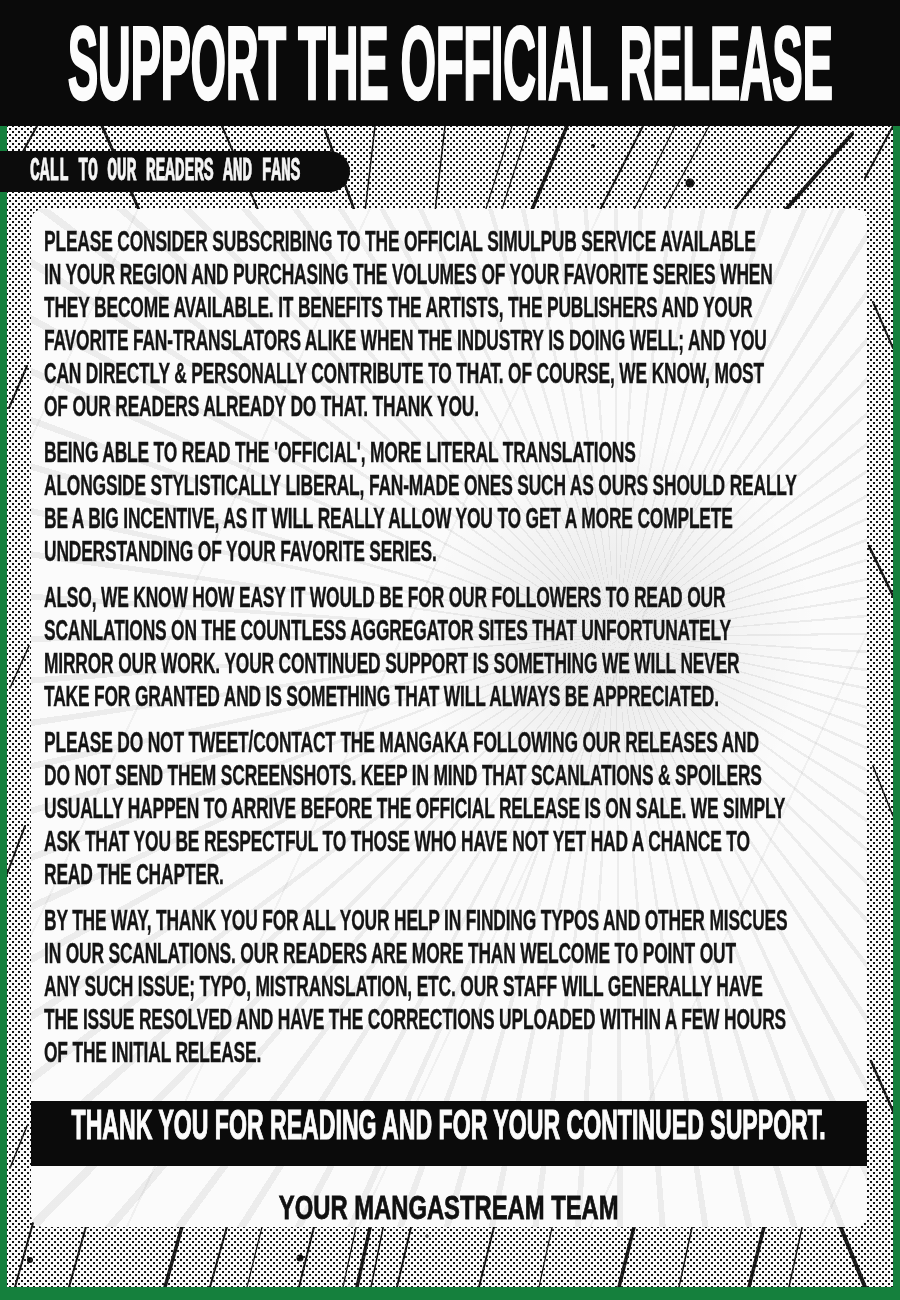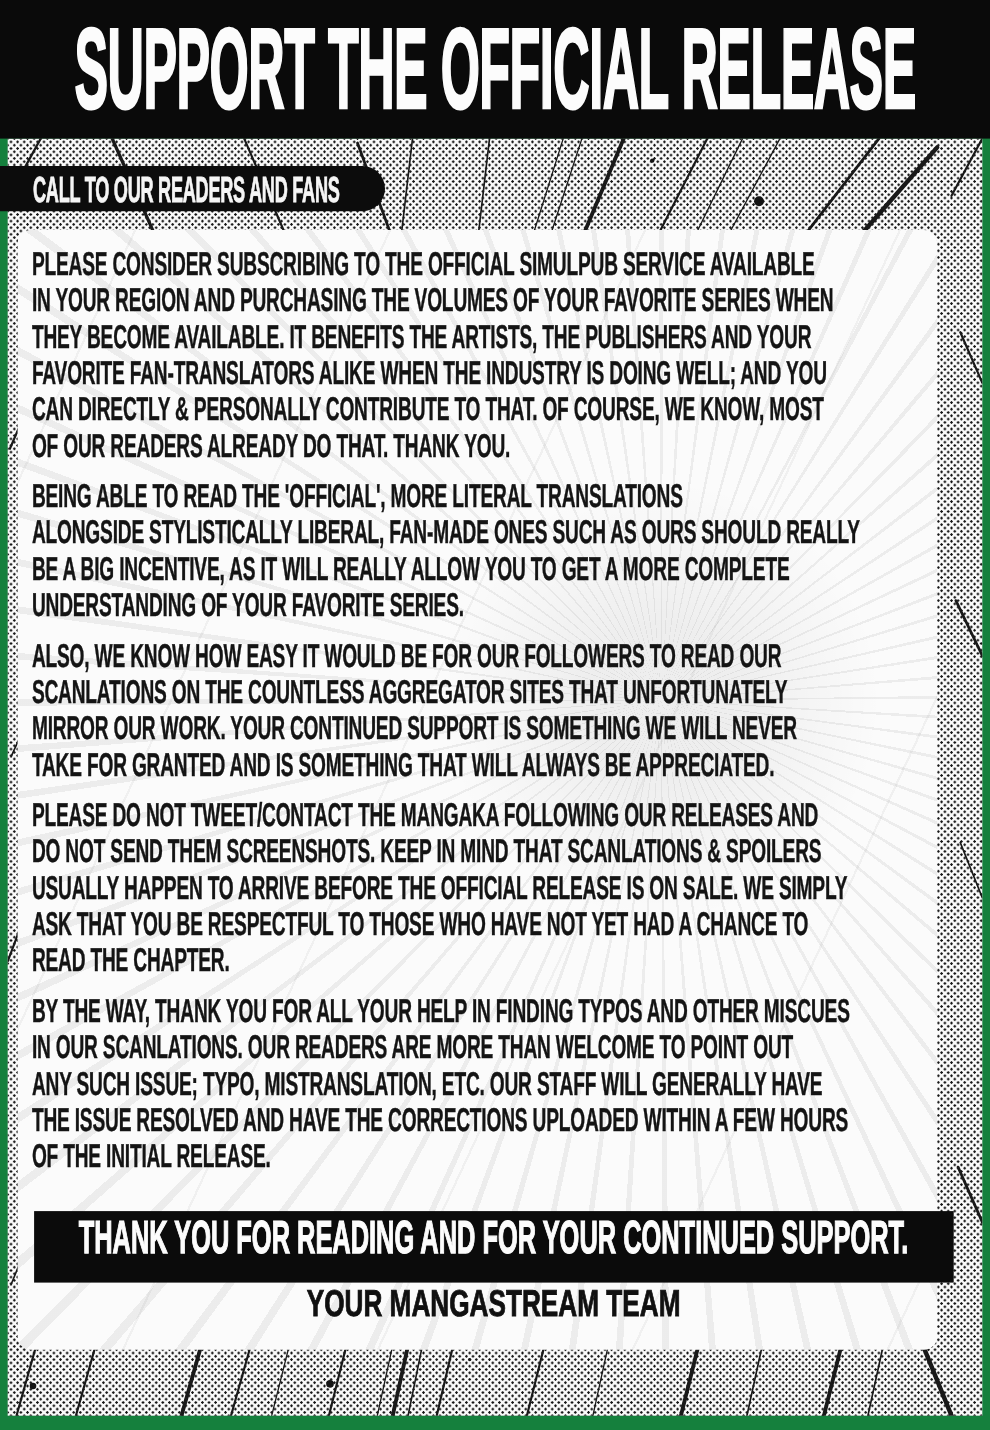--- a/index.html
+++ b/index.html
@@ -25,30 +25,30 @@
     display:flex;align-items:center;justify-content:center;overflow:visible;z-index:3;
   }
   .masthead h1{
     margin:0;color:#fcfcfc;font-size:104px;font-weight:700;line-height:126px;
     white-space:nowrap;letter-spacing:-1px;transform:scaleX(.44);
     -webkit-text-stroke:2.5px #fcfcfc;
   }
   
   .badge{
     position:absolute;left:0;top:151px;width:350px;height:41px;background:#0c0c0c;
-    border-radius:0 21px 21px 0;display:flex;align-items:flex-end;z-index:4;
+    border-radius:0 21px 21px 0;display:flex;align-items:center;z-index:4;font-family:Liberation Mono, monospace;
   }
   .badge span{
     color:#f5f5f5;font-size:33px;font-weight:700;white-space:nowrap;
     transform:scaleX(.5);transform-origin:0 50%;margin-left:30px;
     -webkit-text-stroke:.8px #f5f5f5;letter-spacing:-.5px;
   }
   
   .panel{
-    position:absolute;left:16px;top:209px;width:836px;height:1018px;
+    position:absolute;left:31px;top:209px;width:836px;height:1018px;
     background:#fbfbfb;border-radius:12px;overflow:hidden;z-index:2;
   }
   .burst{
     position:absolute;inset:0;pointer-events:none;
     background:
       repeating-linear-gradient(115deg,transparent 0 96px,rgba(0,0,0,.045) 96px 98px,transparent 98px 210px),
       repeating-conic-gradient(from 3deg at 70% 42%,rgba(0,0,0,.06) 0deg .6deg,transparent .6deg 4.1deg),
       radial-gradient(circle at 70% 42%,rgba(0,0,0,.05) 0 70px,transparent 200px);
   }
   .paras{position:absolute;left:13px;top:15px;width:1430px;}
@@ -62,21 +62,21 @@
     position:absolute;left:31px;top:1101px;width:836px;height:65px;background:#0b0b0b;
     display:flex;align-items:flex-start;justify-content:center;z-index:5;
   }
   .banner span{
     color:#fcfcfc;font-size:42px;font-weight:700;white-space:nowrap;
     transform:scaleX(.55);-webkit-text-stroke:1.2px #fcfcfc;
   }
   
   .team{
     position:absolute;left:31px;top:1166px;width:836px;height:61px;
-    display:flex;align-items:flex-start;justify-content:center;z-index:5;
+    display:flex;align-items:flex-end;justify-content:center;z-index:5;
   }
   .team span{
     color:#101010;font-size:34px;font-weight:700;white-space:nowrap;
     transform:scaleX(.7);-webkit-text-stroke:.8px #101010;
   }
 </style>
 </head>
 <body>
 
 <div class="page">

